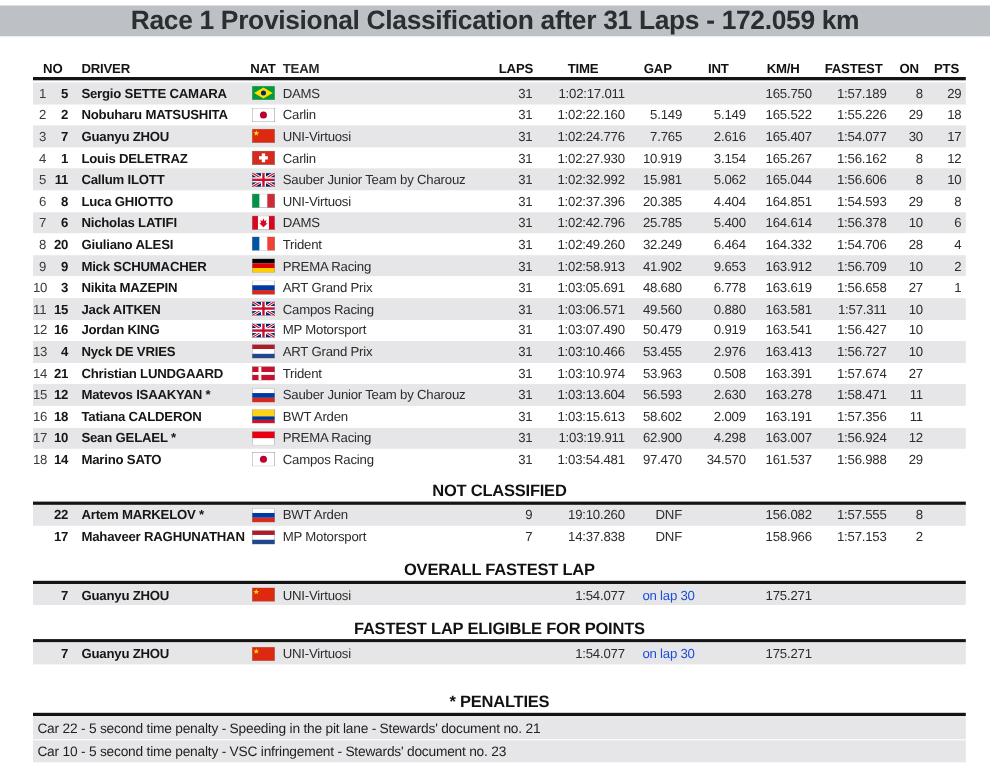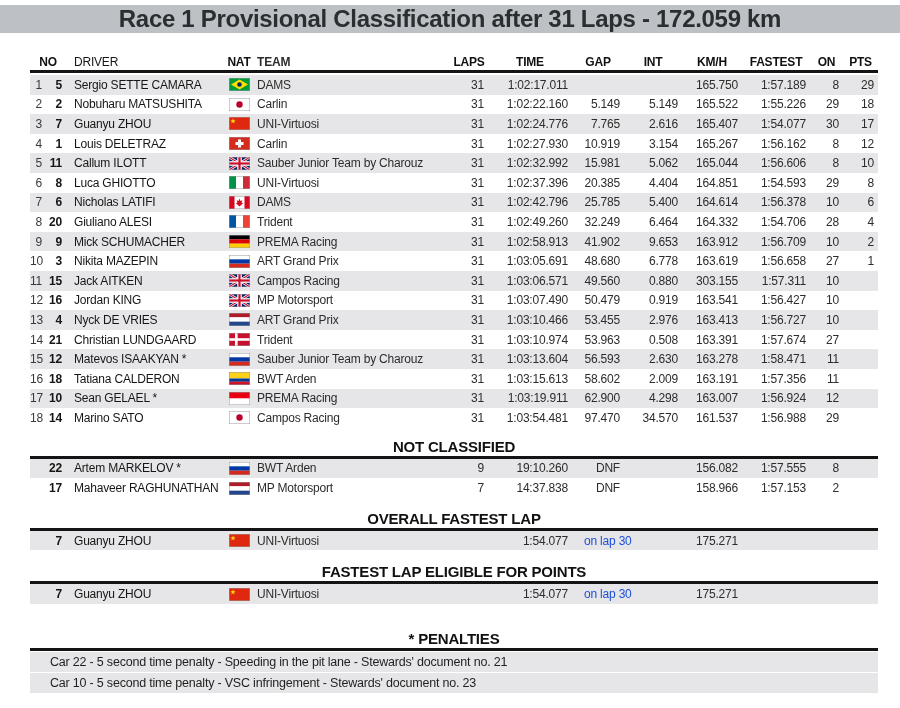--- a/index.html
+++ b/index.html
@@ -20,36 +20,36 @@
     grid-template-columns:14px 22px 160px 26px 198px 38px 84px 52px 58px 60px 68px 33px 35px;
     height:19.6px;align-items:center;font-size:12px;
   }
   .trow.gray{background:#e6e6e8;}
   .thead{margin-top:20px;height:17px;font-weight:700;font-size:12px;color:#111;}
   .thead .cell{text-align:center;}
   .thead .c-driver,.thead .c-team{text-align:left;}
   .cell{overflow:hidden;white-space:nowrap;}
   .c-pos{text-align:right;padding-right:2px;color:#3a3a3a;}
   .c-no{text-align:right;padding-right:4px;font-weight:700;color:#161616;}
-  .c-driver{padding-left:8px;font-weight:400;color:#161616;}
+  .c-driver{padding-left:8px;font-weight:700;color:#161616;}
   .c-nat{display:flex;align-items:center;justify-content:center;}
   .c-team{padding-left:5px;color:#2c2c2c;}
   .c-laps,.c-time,.c-gap,.c-int,.c-kmh,.c-fastest,.c-on,.c-pts{
     text-align:right;padding-right:4px;color:#2c2c2c;
   }
   .c-note{grid-column:span 2;text-align:left;padding-left:12px;color:#1d4ed8;}
   .h-no{grid-column:span 2;}
   .sec-label{
     text-align:center;font-weight:700;font-size:15px;color:#111;
     height:14px;line-height:14px;margin-bottom:2px;
   }
   .gap12{height:12px;} .gap14{height:14px;} .gap15{height:15px;} .gap28{height:28px;}
   .pen-row{
     height:20px;line-height:20px;margin-bottom:1px;font-size:12.5px;
-    padding-left:20px;color:#1f1f1f;white-space:nowrap;overflow:hidden;
+    padding-left:4px;color:#1f1f1f;white-space:nowrap;overflow:hidden;
   }
   .pen-row.gray{background:#e6e6e8;}
   svg{display:block;}
 </style>
 </head>
 <body>
 
 <div class="title-bar">Race 1 Provisional Classification after 31 Laps - 172.059 km</div>
 
 <div class="sheet">
@@ -308,21 +308,21 @@
             <rect x="9.4" width="2.2" height="13" fill="#c8102e"></rect>
             <rect y="5.4" width="21" height="2.2" fill="#c8102e"></rect>
             <rect x="0.25" y="0.25" width="20.5" height="12.5" fill="none" stroke="#9a9a9a" stroke-width="0.5"></rect>
           </svg>
         </div>
         <div class="cell c-team">Campos Racing</div>
         <div class="cell c-laps">31</div>
         <div class="cell c-time">1:03:06.571</div>
         <div class="cell c-gap">49.560</div>
         <div class="cell c-int">0.880</div>
-        <div class="cell c-kmh">303.155</div>
+        <div class="cell c-kmh">163.581</div>
         <div class="cell c-fastest">1:57.311</div>
         <div class="cell c-on">10</div>
         <div class="cell c-pts"></div>
       </div>
       <div class="trow">
         <div class="cell c-pos">12</div>
         <div class="cell c-no">16</div>
         <div class="cell c-driver">Jordan KING</div>
         <div class="cell c-nat">
           <svg width="21" height="13" viewBox="0 0 21 13">

